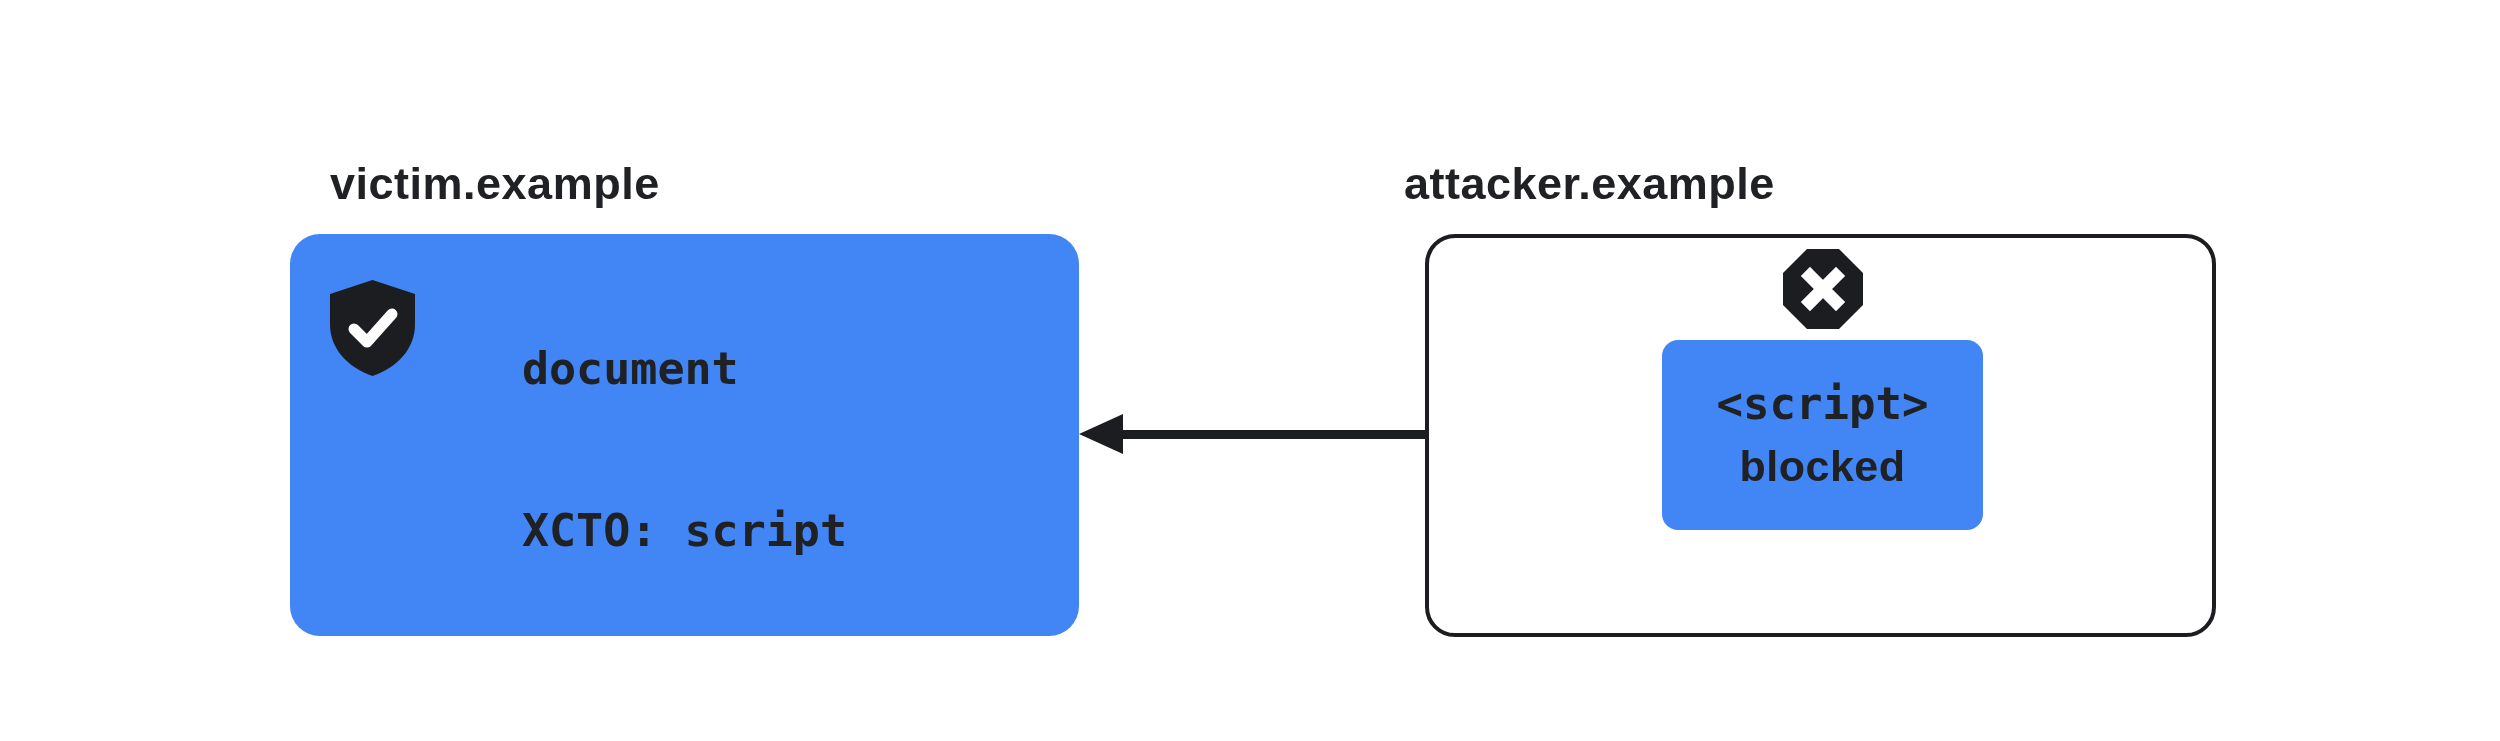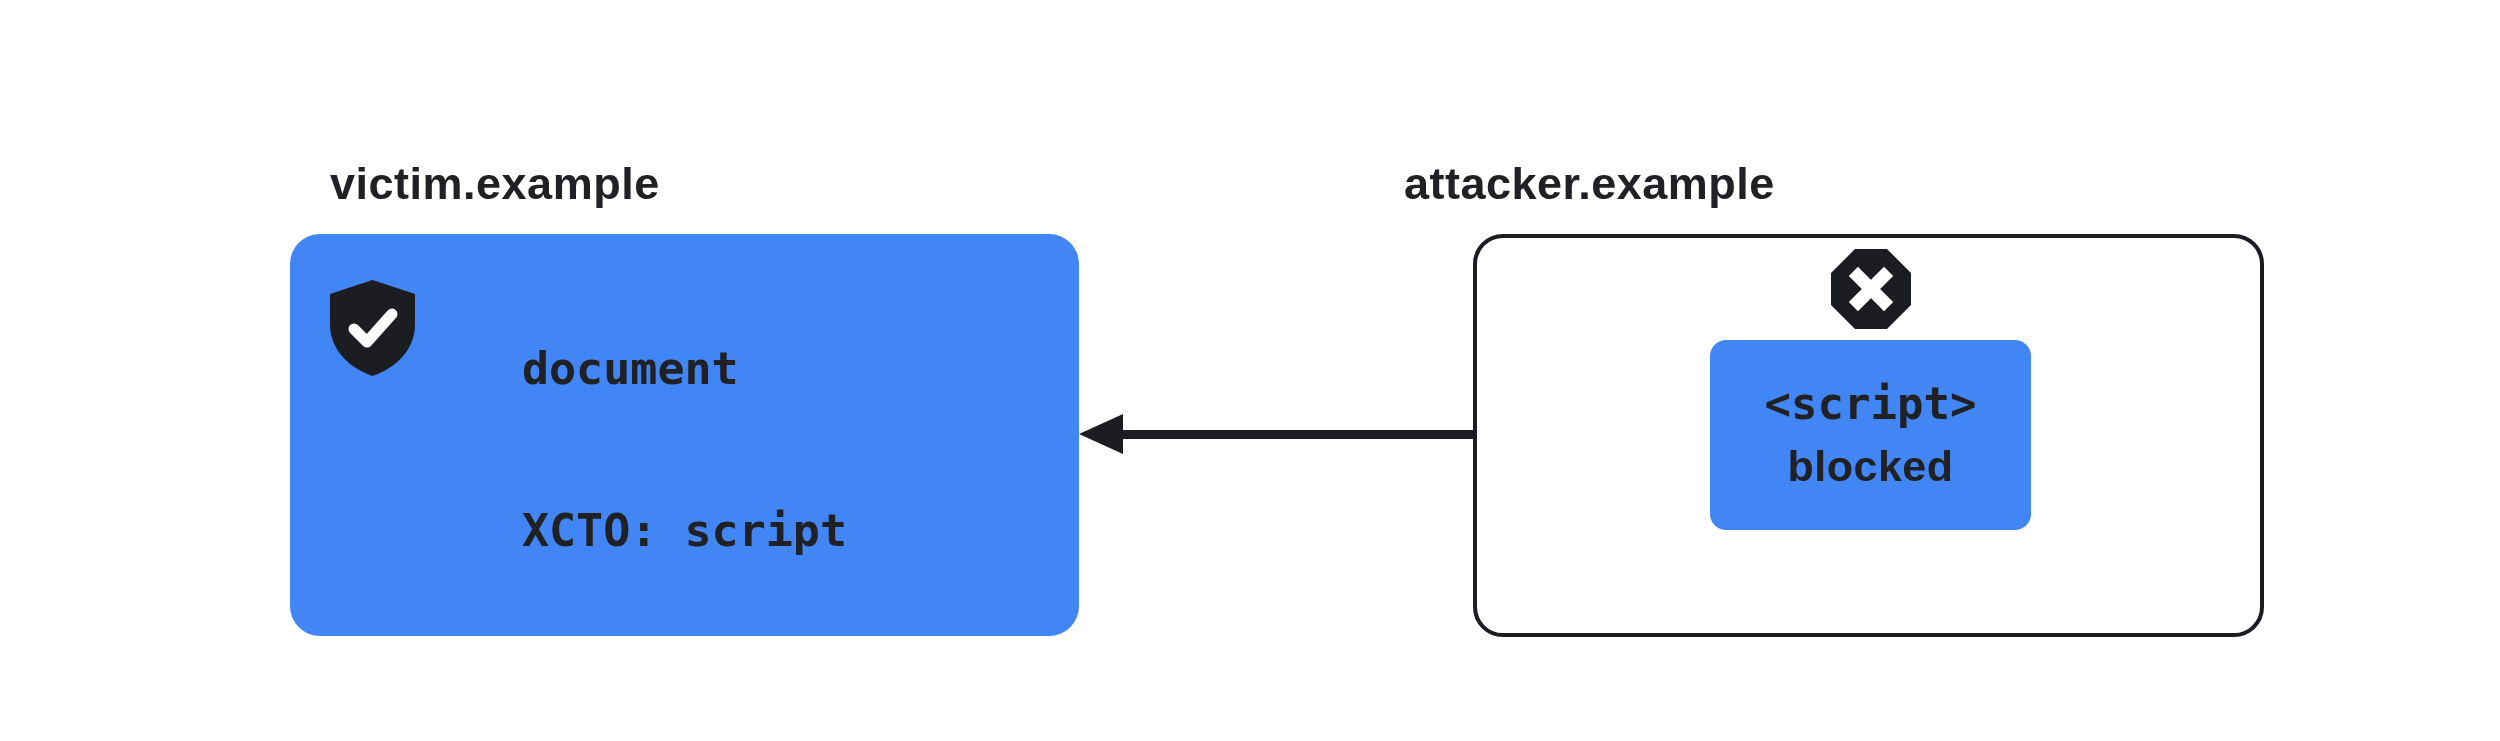--- a/index.html
+++ b/index.html
@@ -83,21 +83,20 @@
   .box-attacker {
     position: absolute;
     left: 1425px;
     top: 234px;
     width: 791px;
     height: 403px;
     box-sizing: border-box;
     border: 4px solid var(--ink, #1B1D21);
     border-radius: 30px;
     background: var(--background, #ffffff);
-    margin-left: 48px;
   }
   .octagon-icon {
     position: absolute;
     left: 354px;
     top: 11px;
   }
   .script-box {
     position: absolute;
     left: 233px;
     top: 102px;

